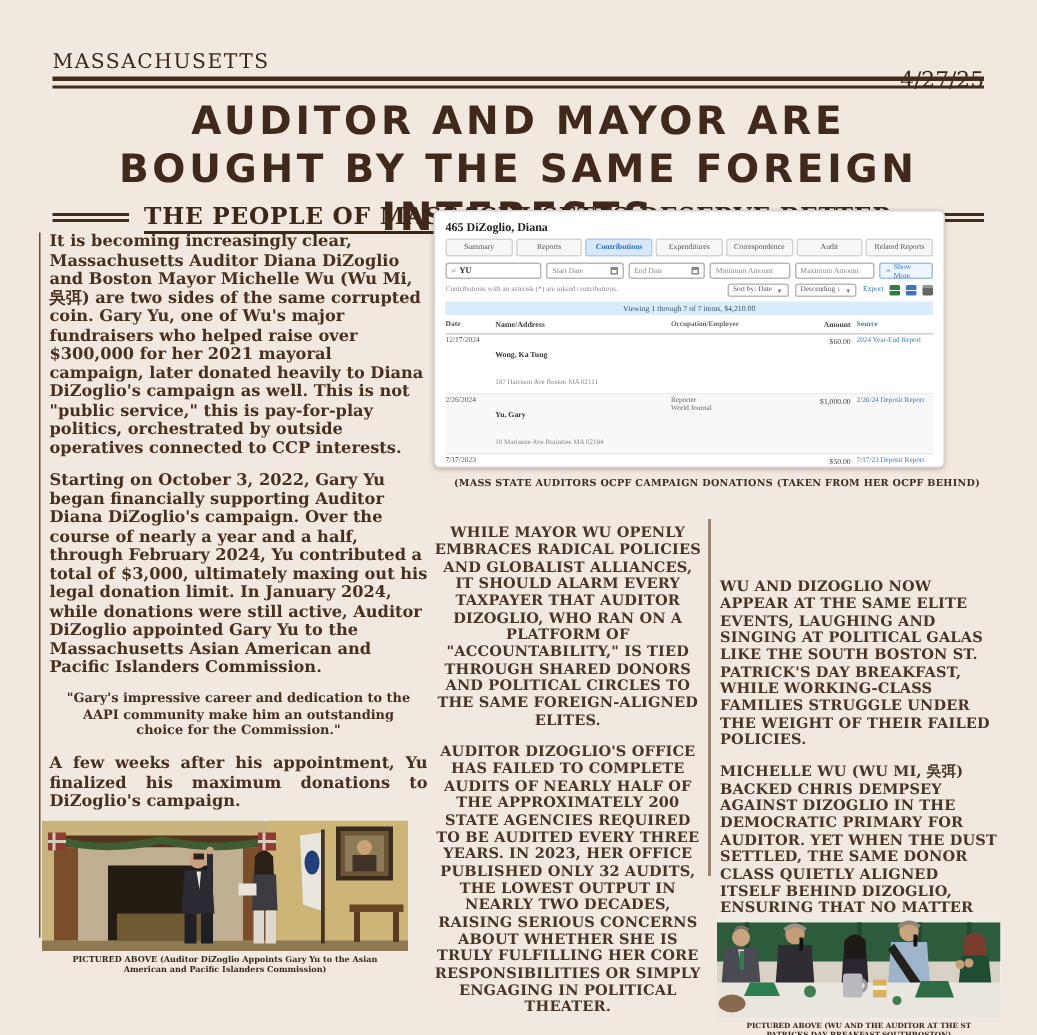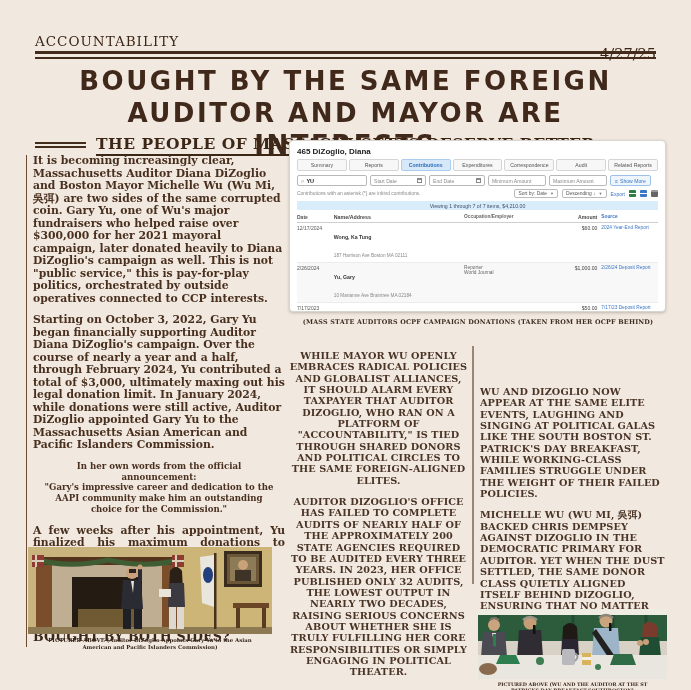--- a/index.html
+++ b/index.html
@@ -24,23 +24,23 @@
 
   
   .left-col { position:absolute; left:26px; top:155px; width:259px; border-left:1.5px solid #6d4a33; padding-left:6px; }
   .body-p { font-size:10.8px; font-weight:700; line-height:1.16; color:#49301e; margin-bottom:9px; }
   .justify { text-align:justify; }
   .pullquote { text-align:center; font-size:8.6px; font-weight:700; line-height:1.25; color:#49301e; margin:2px 8px 10px 8px; }
   .question { font-size:12.6px; font-weight:700; line-height:1.14; color:#3c2818; letter-spacing:.2px; margin-top:3px; }
   .question div { margin-bottom:2px; }
 
   
-  .ocpf { position:absolute; left:289px; top:140px; width:377px; height:172px; background:#ffffff;
+  .ocpf { position:absolute; left:289px; top:140px; width:341px; height:172px; background:#ffffff;
     border:1px solid #d8d4cf; border-radius:4px; box-shadow:0 1px 3px rgba(60,40,20,.25);
-    font-family:Liberation Sans, sans-serif; padding:6px 7px; overflow:hidden; }
+    font-family:Liberation Serif, serif; padding:6px 7px; overflow:hidden; }
   .ocpf-title { font-size:8px; font-weight:700; color:#222; margin-bottom:3px; }
   .tabs { display:flex; gap:2px; }
   .tab { flex:1; text-align:center; font-size:5.2px; color:#555; background:#f7f7f7;
     border:1px solid #d5d5d5; border-radius:2px; padding:2px 1px; white-space:nowrap; overflow:hidden; }
   .tab.active { background:#d7e9f9; color:#2b6cbf; border-color:#abceef; font-weight:700; }
   .filters { display:flex; gap:3px; margin-top:4px; }
   .fld { height:11px; border:1px solid #b8b8b8; border-radius:2px; display:flex; align-items:center;
     padding:0 3px; font-size:5.1px; color:#8a8a8a; background:#fff; }
   .fld .val { color:#222; font-weight:700; font-size:5.5px; }
   .mag { font-size:6px; color:#777; margin-right:2px; line-height:1; }
@@ -88,42 +88,41 @@
   .photo svg { display:block; width:100%; height:100%; }
   .caption { position:absolute; text-align:center; font-weight:700; color:#3a2a1e; line-height:1.25; }
   .caption-left { left:48px; top:637px; width:204px; font-size:5.4px; }
   .caption-right { left:486px; top:681px; width:173px; font-size:4.8px; }
 </style>
 </head>
 <body>
 
 <div class="page">
 
-  <div class="brand">ACCOUNTABILITY</div>
+  <div class="brand">MASSACHUSETTS</div>
   <div class="issue-date">4/27/25</div>
   <div class="rule-a"></div>
   <div class="rule-b"></div>
 
   <div class="headline">
+    <div>AUDITOR AND MAYOR ARE</div>
     <div>BOUGHT BY THE SAME FOREIGN</div>
-    <div>AUDITOR AND MAYOR ARE</div>
     <div>INTERESTS</div>
   </div>
 
   <div class="sub-row">
     <div class="dbl-line"></div>
     <div class="subtitle">THE PEOPLE OF MASSACHUSETTS DESERVE BETTER</div>
     <div class="dbl-line"></div>
   </div>
 
   <div class="left-col">
     <p class="body-p">It is becoming increasingly clear, Massachusetts Auditor Diana DiZoglio and Boston Mayor Michelle Wu (Wu Mi, 吳弭) are two sides of the same corrupted coin. Gary Yu, one of Wu's major fundraisers who helped raise over $300,000 for her 2021 mayoral campaign, later donated heavily to Diana DiZoglio's campaign as well. This is not "public service," this is pay-for-play politics, orchestrated by outside operatives connected to CCP interests.</p>
     <p class="body-p">Starting on October 3, 2022, Gary Yu began financially supporting Auditor Diana DiZoglio's campaign. Over the course of nearly a year and a half, through February 2024, Yu contributed a total of $3,000, ultimately maxing out his legal donation limit. In January 2024, while donations were still active, Auditor DiZoglio appointed Gary Yu to the Massachusetts Asian American and Pacific Islanders Commission.</p>
     <div class="pullquote">
-      <div>In her own words from the official announcement:</div>
       <div>"Gary's impressive career and dedication to the AAPI community make him an outstanding choice for the Commission."</div>
     </div>
     <p class="body-p justify">A few weeks after his appointment, Yu finalized his maximum donations to DiZoglio's campaign.</p>
     <div class="question">
       <div>BUT HERE'S THE REAL QUESTION MASSACHUSETTS NEEDS TO ASK:</div>
       <div>IS DIANA DIZOGLIO BEING BOUGHT BY BOTH SIDES?</div>
     </div>
   </div>
 
   <div class="ocpf">

